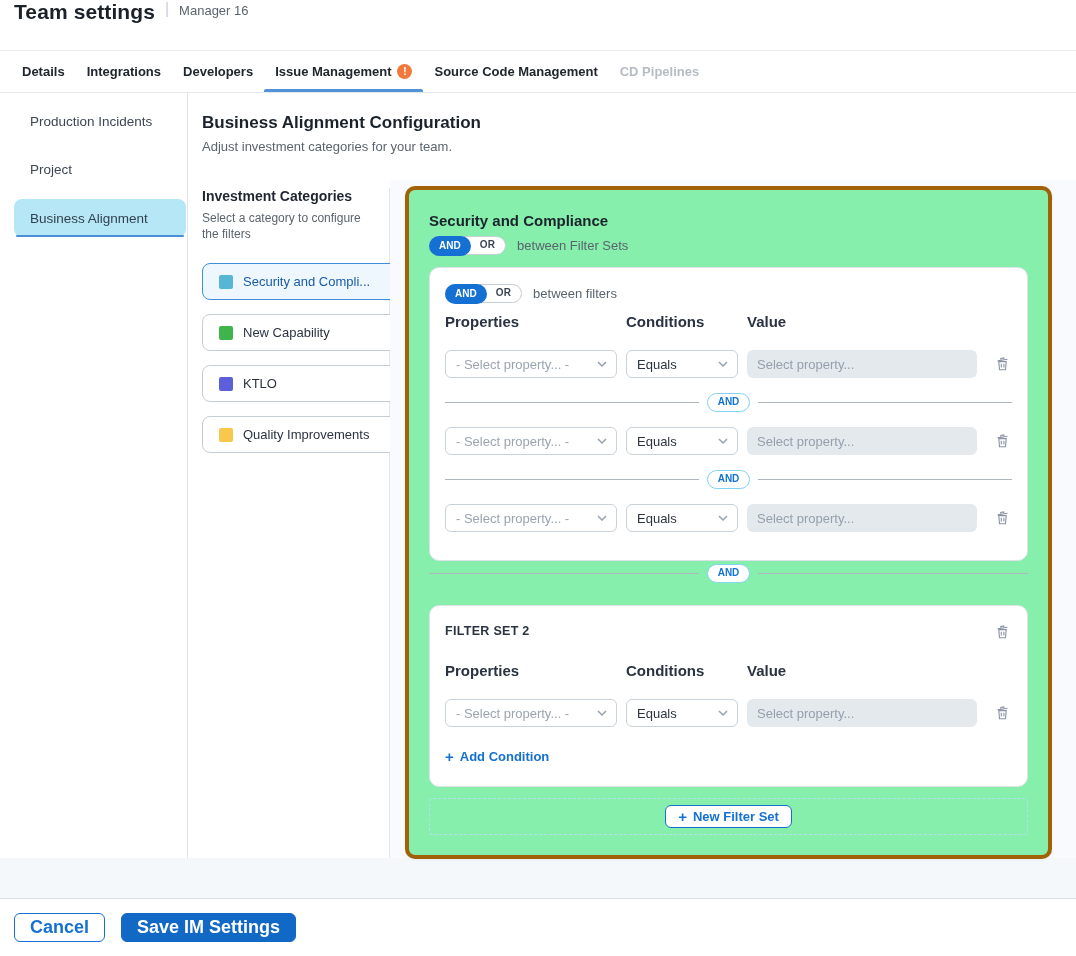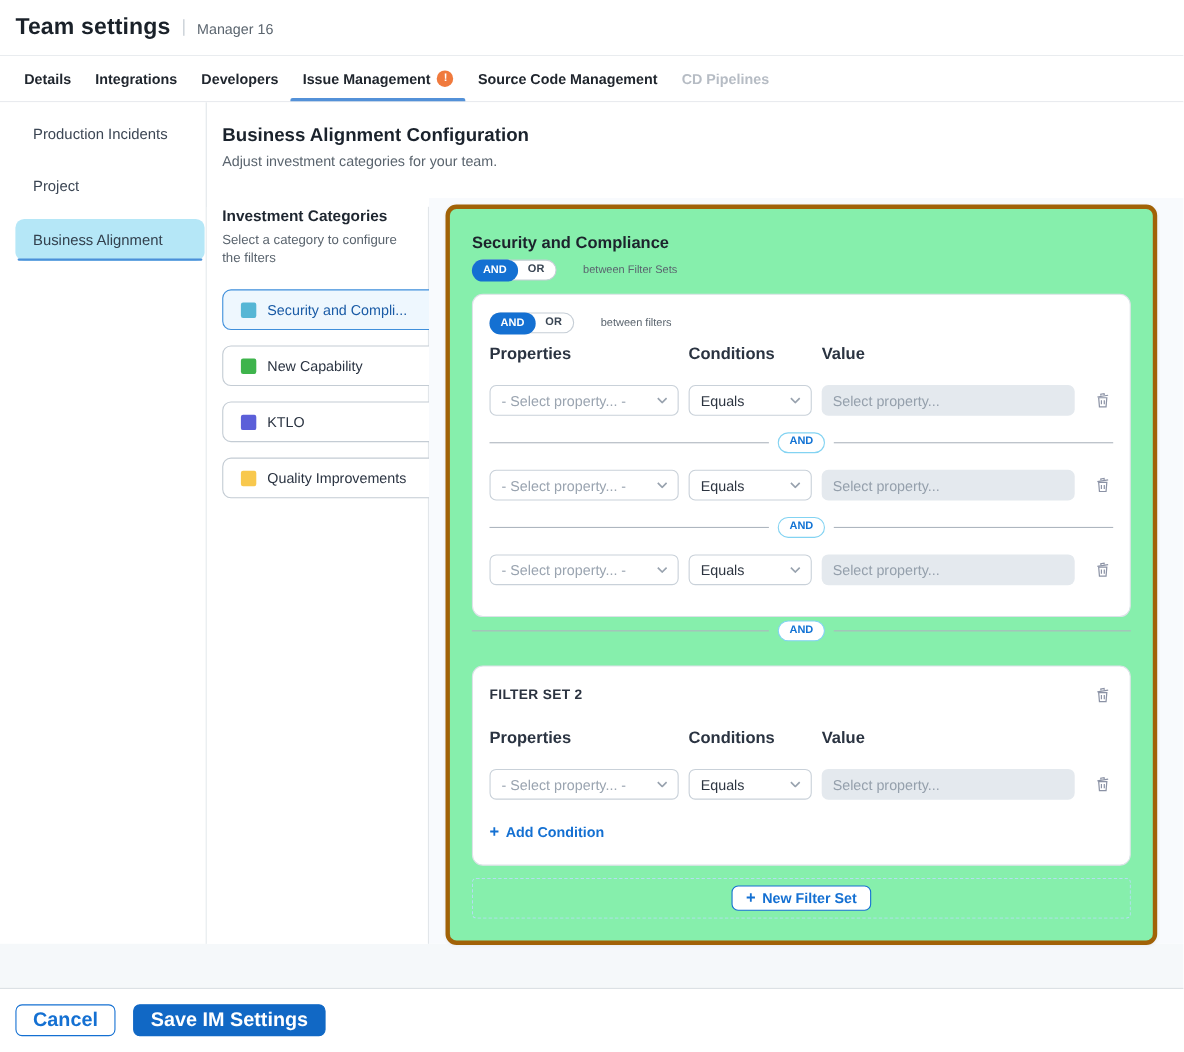--- a/index.html
+++ b/index.html
@@ -3,21 +3,21 @@
 <meta charset="utf-8">
 <style>
   * { box-sizing: border-box; margin: 0; padding: 0; }
   html,body { width:1076px; height:956px; }
   body {
     font-family: "Liberation Sans", sans-serif;
     background:#ffffff; color:#242b35; overflow:hidden;
     -webkit-font-smoothing:antialiased;
   }
   
-  .app-header { height:51px; display:flex; align-items:center; gap:10px;
+  .app-header { height:51px; display:flex; gap:10px;
     padding-left:14px; border-bottom:1px solid #e9ecef; background:#fff; }
   .app-title { font-size:21px; font-weight:bold; color:#1a2129; letter-spacing:.1px; }
   .title-sep { color:#ccd2d9; font-size:16px; font-weight:300; }
   .app-subtitle { font-size:13px; color:#5a646e; padding-top:3px; }
   
   .tabbar { height:42px; display:flex; align-items:stretch; padding-left:11px;
     border-bottom:1px solid #e4e7eb; background:#fff; }
   .tab { display:flex; align-items:center; gap:6px; padding:0 11px; font-size:13px;
     font-weight:bold; color:#20262e; position:relative; cursor:pointer; white-space:nowrap; }
   .tab.disabled { color:#b6bcc4; }
@@ -57,21 +57,21 @@
   .panel-area { flex:1; background:#f8fafd; padding:6px 24px 0 15px; }
   .card { background:#86efac; border:4px solid #a16207; border-radius:10px;
     box-shadow:0 1px 3px rgba(30,40,60,.05); padding:22px 20px 20px 20px; }
   .panel-title { font-size:15px; font-weight:bold; color:#1c232c; }
   .toggle-row { display:flex; align-items:center; gap:11px; margin-top:7px; }
   .toggle { display:inline-flex; align-items:center; height:19px; border:1px solid #c6ced6;
     border-radius:10px; background:#fff; cursor:pointer; }
   .t-seg { font-size:10px; font-weight:bold; height:19px; line-height:18px; padding:0 10px; }
   .t-on { background:#1470d2; color:#fff; border-radius:10px; margin:-1px; height:20px; line-height:20px; }
   .t-off { color:#3a4654; letter-spacing:.2px; }
-  .toggle-suffix { font-size:10px; color:#5a646e;margin-left:13px; }
+  .toggle-suffix { font-size:13px; color:#5a646e; }
   .filter-box { border:1px solid #dde2e8; border-radius:10px; background:#fff;
     margin-top:12px; padding:16px 15px 28px 15px; }
   .col-headers { display:flex; margin-top:10px; font-size:15px; font-weight:bold; color:#2a3341; }
   .col-props { width:181px; }
   .col-conds { width:121px; }
   .col-value { width:230px; }
   .frow { display:flex; align-items:center; margin-top:20px; }
   .select { width:172px; height:28px; border:1px solid #c9d1d9; border-radius:6px;
     background:#fff; display:flex; align-items:center; justify-content:space-between;
     padding:0 9px 0 10px; font-size:13px; cursor:pointer; margin-right:9px; }

